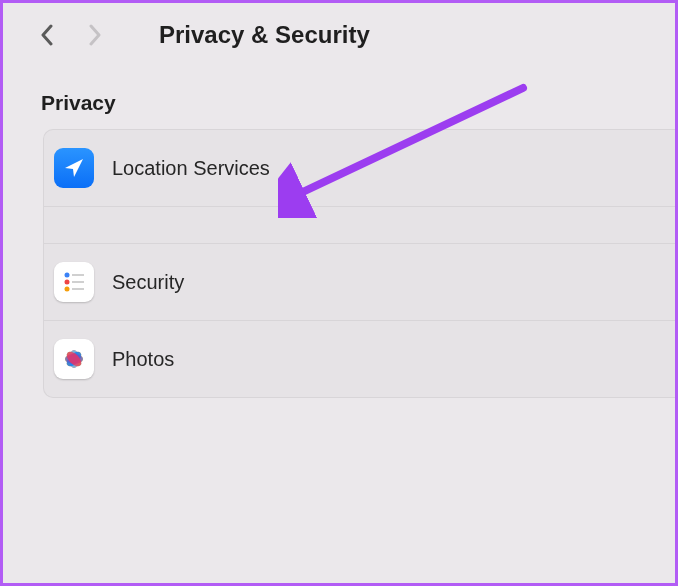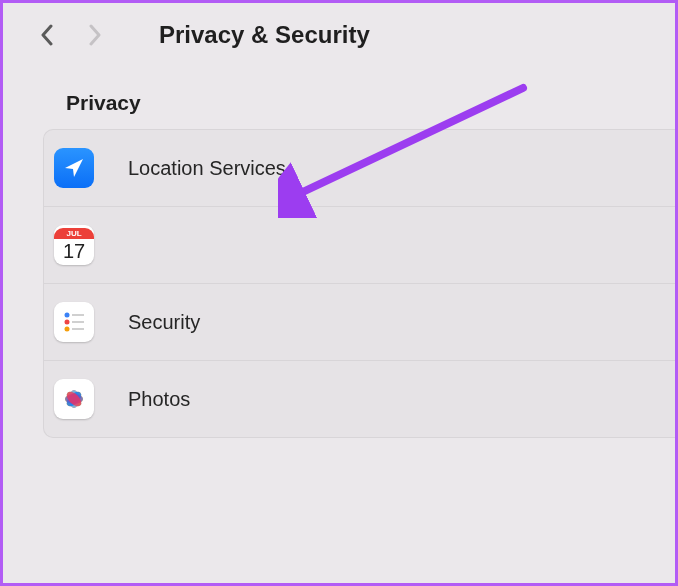--- a/index.html
+++ b/index.html
@@ -32,34 +32,34 @@
   .page-title {
     font-size: 24px;
     font-weight: 700;
     color: #1f1f1f;
     margin-left: 10px;
   }
   .section-title {
     font-size: 21px;
     font-weight: 700;
     color: #1f1f1f;
-    padding: 24px 0 14px 63px;
+    padding: 24px 0 14px 38px;
   }
   .settings-list {
     margin-left: 40px;
     background: #e6e3e6;
     border: 1px solid #d8d5d8;
     border-radius: 10px 0 0 10px;
     border-right: none;
   }
   .settings-item {
     display: flex;
     align-items: center;
     padding: 18px 18px 18px 10px;
-    gap: 34px;
+    gap: 18px;
     border-bottom: 1px solid #d8d5d8;
     cursor: pointer;
   }
   .settings-item:last-child { border-bottom: none; }
   .app-icon {
     width: 40px;
     height: 40px;
     border-radius: 9px;
     display: flex;
     align-items: center;
@@ -105,24 +105,20 @@
     <div class="app-icon" style="background:linear-gradient(180deg,#2a94ff,#0b6ff7);">
       <svg width="24" height="24" viewBox="0 0 24 24">
           <path d="M3 12 L21 3 L12 21 L11 13 Z" fill="#fff"></path>
         </svg>
     </div>
     <span class="item-label">Location Services</span>
   </div>
 
 
   <div class="settings-item">
-    <div class="app-icon" style="background:#fff;box-shadow:0 1px 2px rgba(0,0,0,.2);flex-direction:column;">
-      <div style="background:#ec4039;color:#fff;font-size:8px;font-weight:700;width:100%;text-align:center;border-radius:9px 9px 0 0;padding:1px 0;">JUL</div>
-      <div style="color:#222;font-size:20px;font-weight:400;line-height:24px;">17</div>
-    </div>
   </div>
 
   <div class="settings-item">
     <div class="app-icon" style="background:#fff;box-shadow:0 1px 2px rgba(0,0,0,.2);">
       <svg width="28" height="28" viewBox="0 0 28 28">
         <circle cx="7" cy="7" r="2.5" fill="#3b82f6"></circle>
           <line x1="12" y1="7" x2="24" y2="7" stroke="#d0d0d0" stroke-width="2"></line>
         <circle cx="7" cy="14" r="2.5" fill="#ef4444"></circle>
           <line x1="12" y1="14" x2="24" y2="14" stroke="#d0d0d0" stroke-width="2"></line>
         <circle cx="7" cy="21" r="2.5" fill="#f59e0b"></circle>

